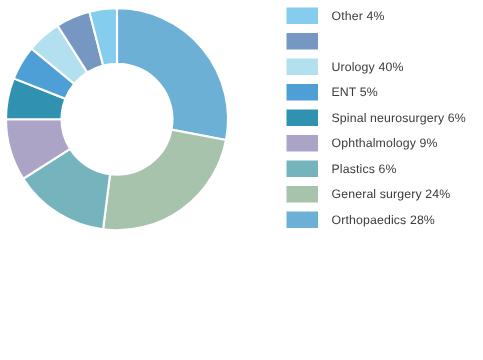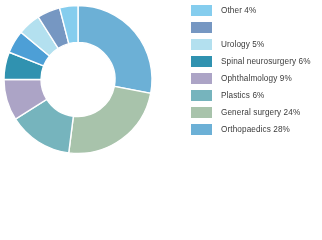--- a/index.html
+++ b/index.html
@@ -85,21 +85,25 @@
   <div id="legend">
       <div class="legend-row">
         <span class="legend-swatch" style="background: rgb(133, 205, 238);"></span>
         <span class="legend-label">Other 4%</span>
       </div>
       <div class="legend-row">
         <span class="legend-swatch" style="background: rgb(118, 151, 194);"></span>
       </div>
       <div class="legend-row">
         <span class="legend-swatch" style="background: rgb(179, 224, 239);"></span>
-        <span class="legend-label">Urology 5%</span>
+        <span class="legend-label">Urology 40%</span>
+      </div>
+      <div class="legend-row">
+        <span class="legend-swatch" style="background: rgb(77, 159, 214);"></span>
+        <span class="legend-label">ENT 5%</span>
       </div>
       <div class="legend-row">
         <span class="legend-swatch" style="background: rgb(48, 146, 176);"></span>
         <span class="legend-label">Spinal neurosurgery 6%</span>
       </div>
       <div class="legend-row">
         <span class="legend-swatch" style="background: rgb(172, 164, 198);"></span>
         <span class="legend-label">Ophthalmology 9%</span>
       </div>
       <div class="legend-row">

